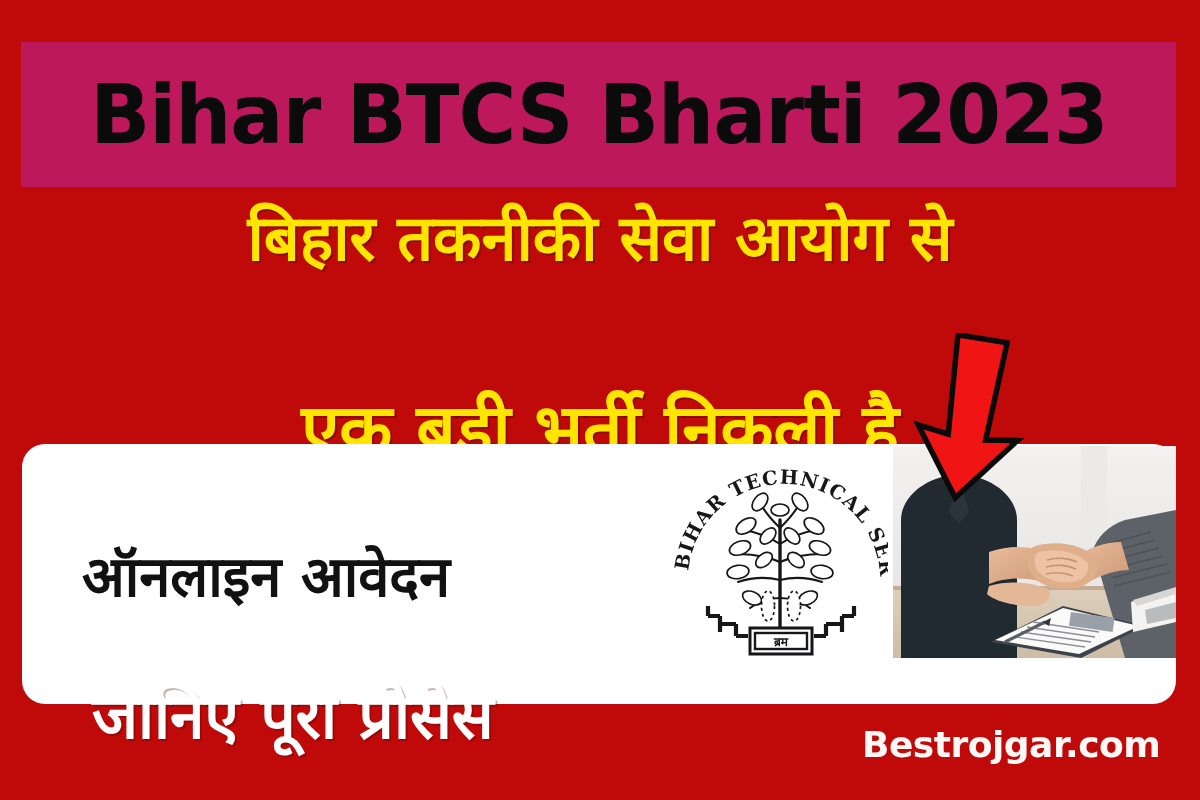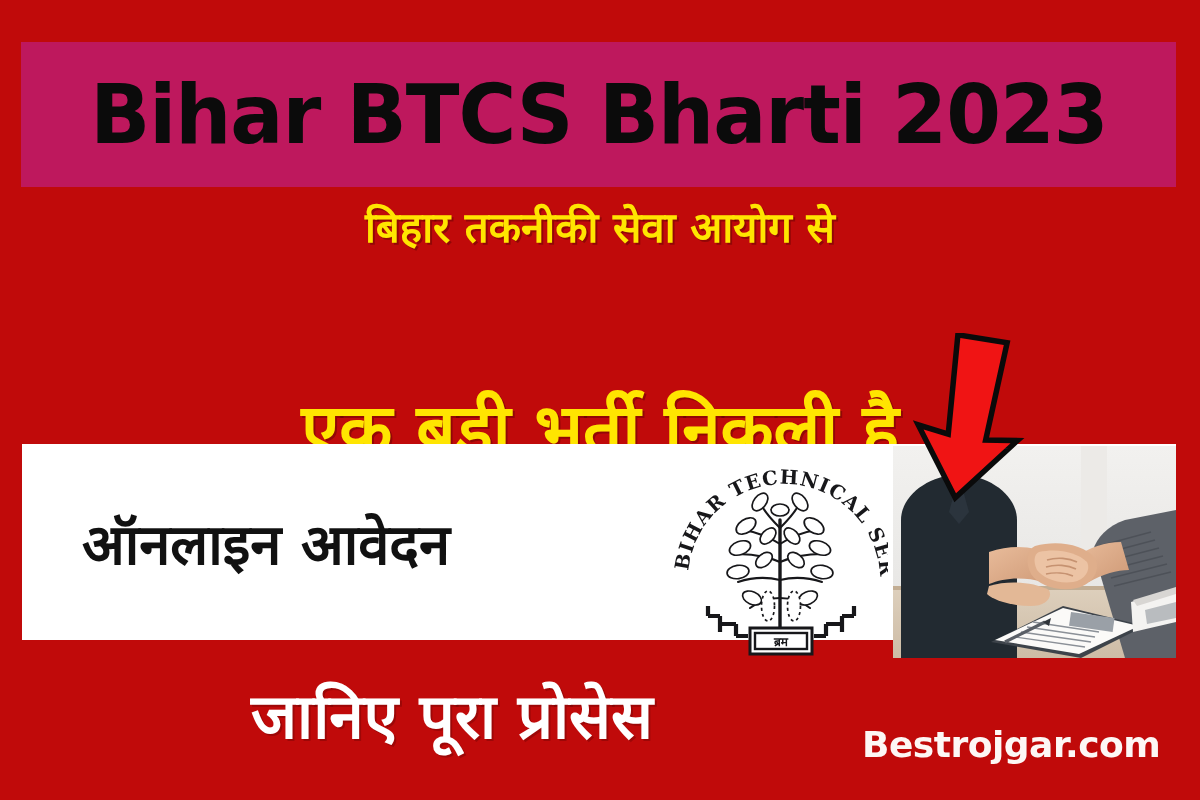--- a/index.html
+++ b/index.html
@@ -57,39 +57,40 @@
     text-align: center;
     font-family: "DejaVu Sans", sans-serif;
     font-weight: bold;
     color: #ffe500;
     white-space: nowrap;
     text-shadow: 2px 2px 0 rgba(60,0,0,0.35);
   }
 
   .headline-1 {
     top: 204px;
-    font-size: 42px;
+    font-size: 63px;
     line-height: 1.12;
   }
 
   .headline-2 {
     top: 346px;
     font-size: 69px;
     line-height: 1.12;
     margin-top: 45px;
   }
 
   
   .panel {
     position: absolute;
     left: 22px;
     top: 444px;
     width: 1154px;
-    height: 196px;
+    height: 260px;
     background: #ffffff;
+    border-radius: 23px;
   }
 
   .panel-text {
     position: absolute;
     left: 60px;
     top: 50%;
     transform: translateY(-50%);
     font-family: "DejaVu Sans", sans-serif;
     font-weight: bold;
     font-size: 56px;
@@ -129,21 +130,21 @@
     height: 170px;
   }
   .arrow svg { display: block; width: 122px; height: 170px; }
 
   
   .bottom-hindi {
     position: absolute;
     left: 92px;
     top: 683px;
     width: 720px;
-    text-align: center;
+    text-align: left;
     font-family: "DejaVu Sans", sans-serif;
     font-weight: bold;
     font-size: 62px;
     line-height: 1.1;
     color: #ffffff;
     white-space: nowrap;
     text-shadow: 2px 2px 0 rgba(70,0,0,0.28);
   }
 
   .brand {

